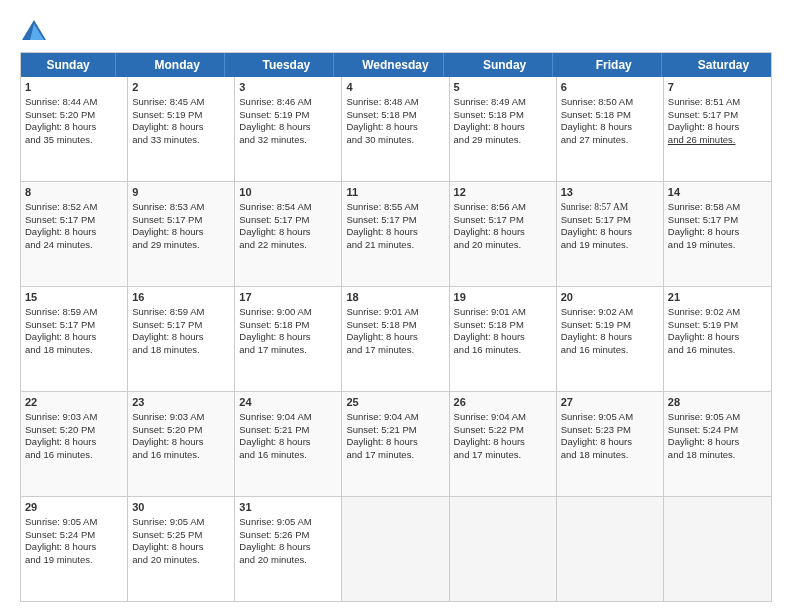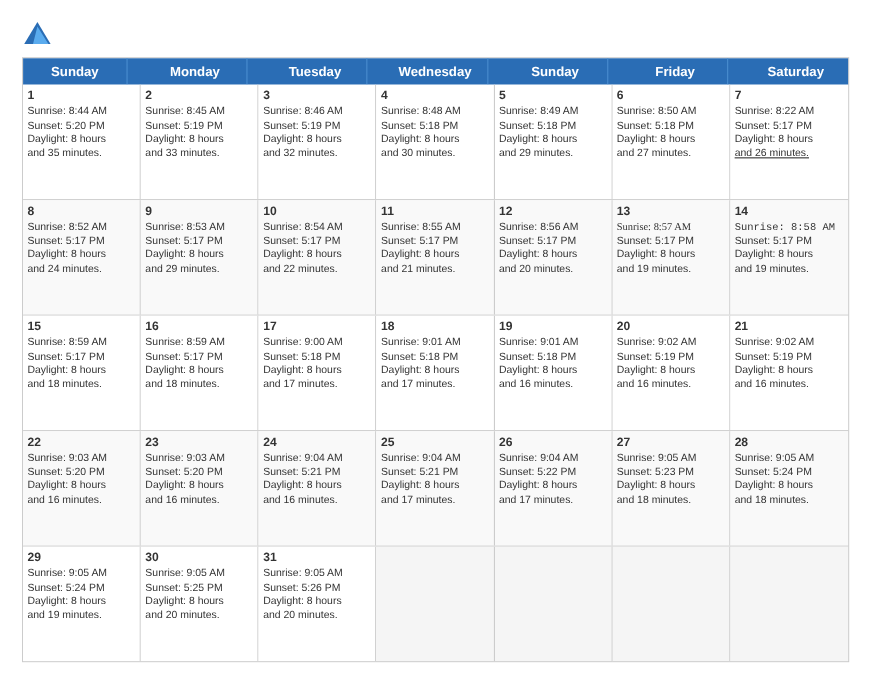--- a/index.html
+++ b/index.html
@@ -182,21 +182,21 @@
           </div>
           <div class="cal-cell">
             <span class="day-num">6</span>
             <span style="display: block;">Sunrise: 8:50 AM</span>
             <span style="display: block;">Sunset: 5:18 PM</span>
             <span style="display: block;">Daylight: 8 hours</span>
             <span style="display: block;">and 27 minutes.</span>
           </div>
           <div class="cal-cell">
             <span class="day-num">7</span>
-            <span style="display: block;">Sunrise: 8:22 AM</span>
+            <span style="display: block;">Sunrise: 8:51 AM</span>
             <span style="display: block;">Sunset: 5:17 PM</span>
             <span style="display: block;">Daylight: 8 hours</span>
             <span style="display: block; text-decoration: underline;">and 26 minutes.</span>
           </div>
         </div>
         <div class="cal-row row-alt">
           <div class="cal-cell">
             <span class="day-num">8</span>
             <span style="display: block;">Sunrise: 8:52 AM</span>
             <span style="display: block;">Sunset: 5:17 PM</span>
@@ -233,21 +233,21 @@
           </div>
           <div class="cal-cell">
             <span class="day-num">13</span>
             <span style="display: block; font-family: Liberation Serif, serif;">Sunrise: 8:57 AM</span>
             <span style="display: block;">Sunset: 5:17 PM</span>
             <span style="display: block;">Daylight: 8 hours</span>
             <span style="display: block;">and 19 minutes.</span>
           </div>
           <div class="cal-cell">
             <span class="day-num">14</span>
-            <span style="display: block; font-family: Liberation Mono, monospace;">Sunrise: 8:58 AM</span>
+            <span style="display: block;">Sunrise: 8:58 AM</span>
             <span style="display: block;">Sunset: 5:17 PM</span>
             <span style="display: block;">Daylight: 8 hours</span>
             <span style="display: block;">and 19 minutes.</span>
           </div>
         </div>
         <div class="cal-row">
           <div class="cal-cell">
             <span class="day-num">15</span>
             <span style="display: block;">Sunrise: 8:59 AM</span>
             <span style="display: block;">Sunset: 5:17 PM</span>

